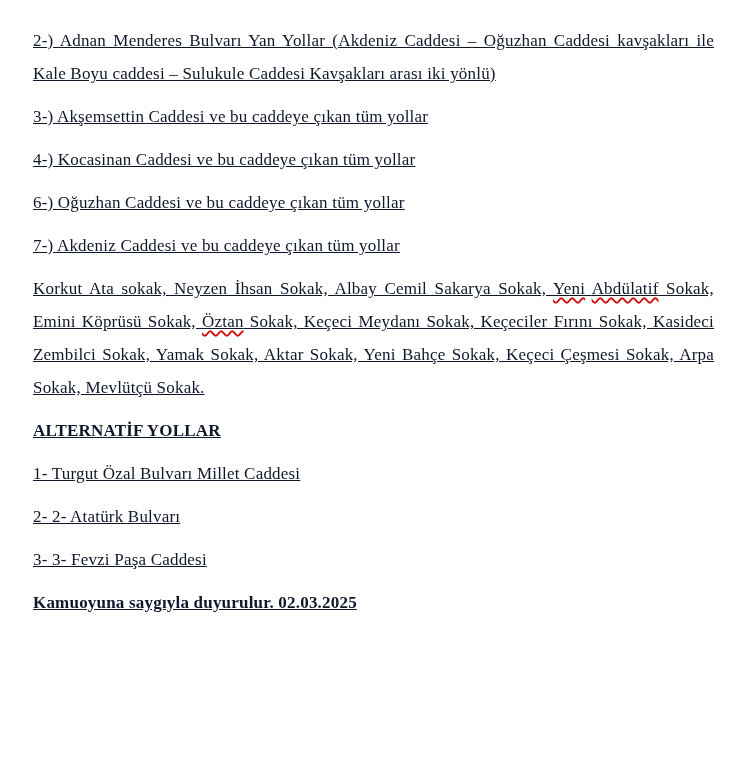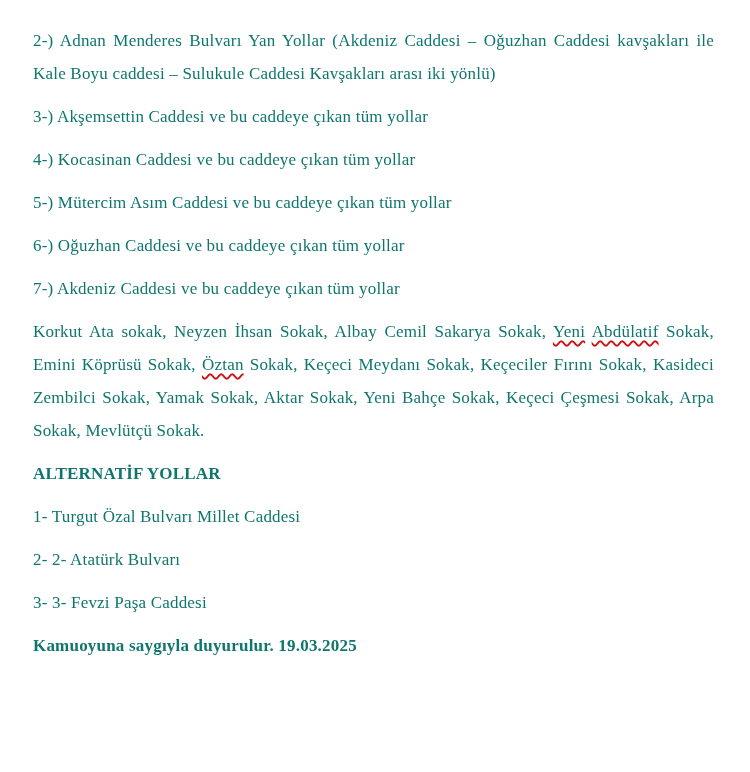--- a/index.html
+++ b/index.html
@@ -41,33 +41,30 @@
     text-decoration-style: wavy;
     text-decoration-thickness: 2px;
     text-underline-offset: 3px;
     text-decoration-skip-ink: none;
   }
 </style>
 </head>
 <body>
 
 <div class="doc">
-  <div style="color: #0f766e;">
+  <div style="color: #0f172a; text-decoration: underline;">
       <div class="para body">
         <div class="line justify"><span>2-) Adnan Menderes Bulvarı Yan Yollar (Akdeniz Caddesi – Oğuzhan Caddesi kavşakları ile</span></div>
         <div class="line"><span>Kale Boyu caddesi – Sulukule Caddesi Kavşakları arası iki yönlü)</span></div>
       </div>
       <div class="para body">
         <div class="line"><span>3-) Akşemsettin Caddesi ve bu caddeye çıkan tüm yollar</span></div>
       </div>
       <div class="para body">
         <div class="line"><span>4-) Kocasinan Caddesi ve bu caddeye çıkan tüm yollar</span></div>
-      </div>
-      <div class="para body">
-        <div class="line"><span>5-) Mütercim Asım Caddesi ve bu caddeye çıkan tüm yollar</span></div>
       </div>
       <div class="para body">
         <div class="line"><span>6-) Oğuzhan Caddesi ve bu caddeye çıkan tüm yollar</span></div>
       </div>
       <div class="para body">
         <div class="line"><span>7-) Akdeniz Caddesi ve bu caddeye çıkan tüm yollar</span></div>
       </div>
       <div class="para body">
         <div class="line justify"><span>Korkut Ata sokak, Neyzen İhsan Sokak, Albay Cemil Sakarya Sokak, </span><span class="squiggle" style="text-decoration-color: rgb(204, 17, 17);">Yeni</span><span> </span><span class="squiggle" style="text-decoration-color: rgb(204, 17, 17);">Abdülatif</span><span> Sokak,</span></div>
         <div class="line justify"><span>Emini Köprüsü Sokak, </span><span class="squiggle" style="text-decoration-color: rgb(204, 17, 17);">Öztan</span><span> Sokak, Keçeci Meydanı Sokak, Keçeciler Fırını Sokak, Kasideci</span></div>
@@ -80,16 +77,16 @@
       <div class="para body">
         <div class="line"><span>1- Turgut Özal Bulvarı Millet Caddesi</span></div>
       </div>
       <div class="para body">
         <div class="line"><span>2- 2- Atatürk Bulvarı</span></div>
       </div>
       <div class="para body">
         <div class="line"><span>3- 3- Fevzi Paşa Caddesi</span></div>
       </div>
       <div class="para footer-bold">
-        <div class="line"><span>Kamuoyuna saygıyla duyurulur. 19.03.2025</span></div>
+        <div class="line"><span>Kamuoyuna saygıyla duyurulur. 02.03.2025</span></div>
       </div>
     </div>
 </div>
 
 </body></html>

